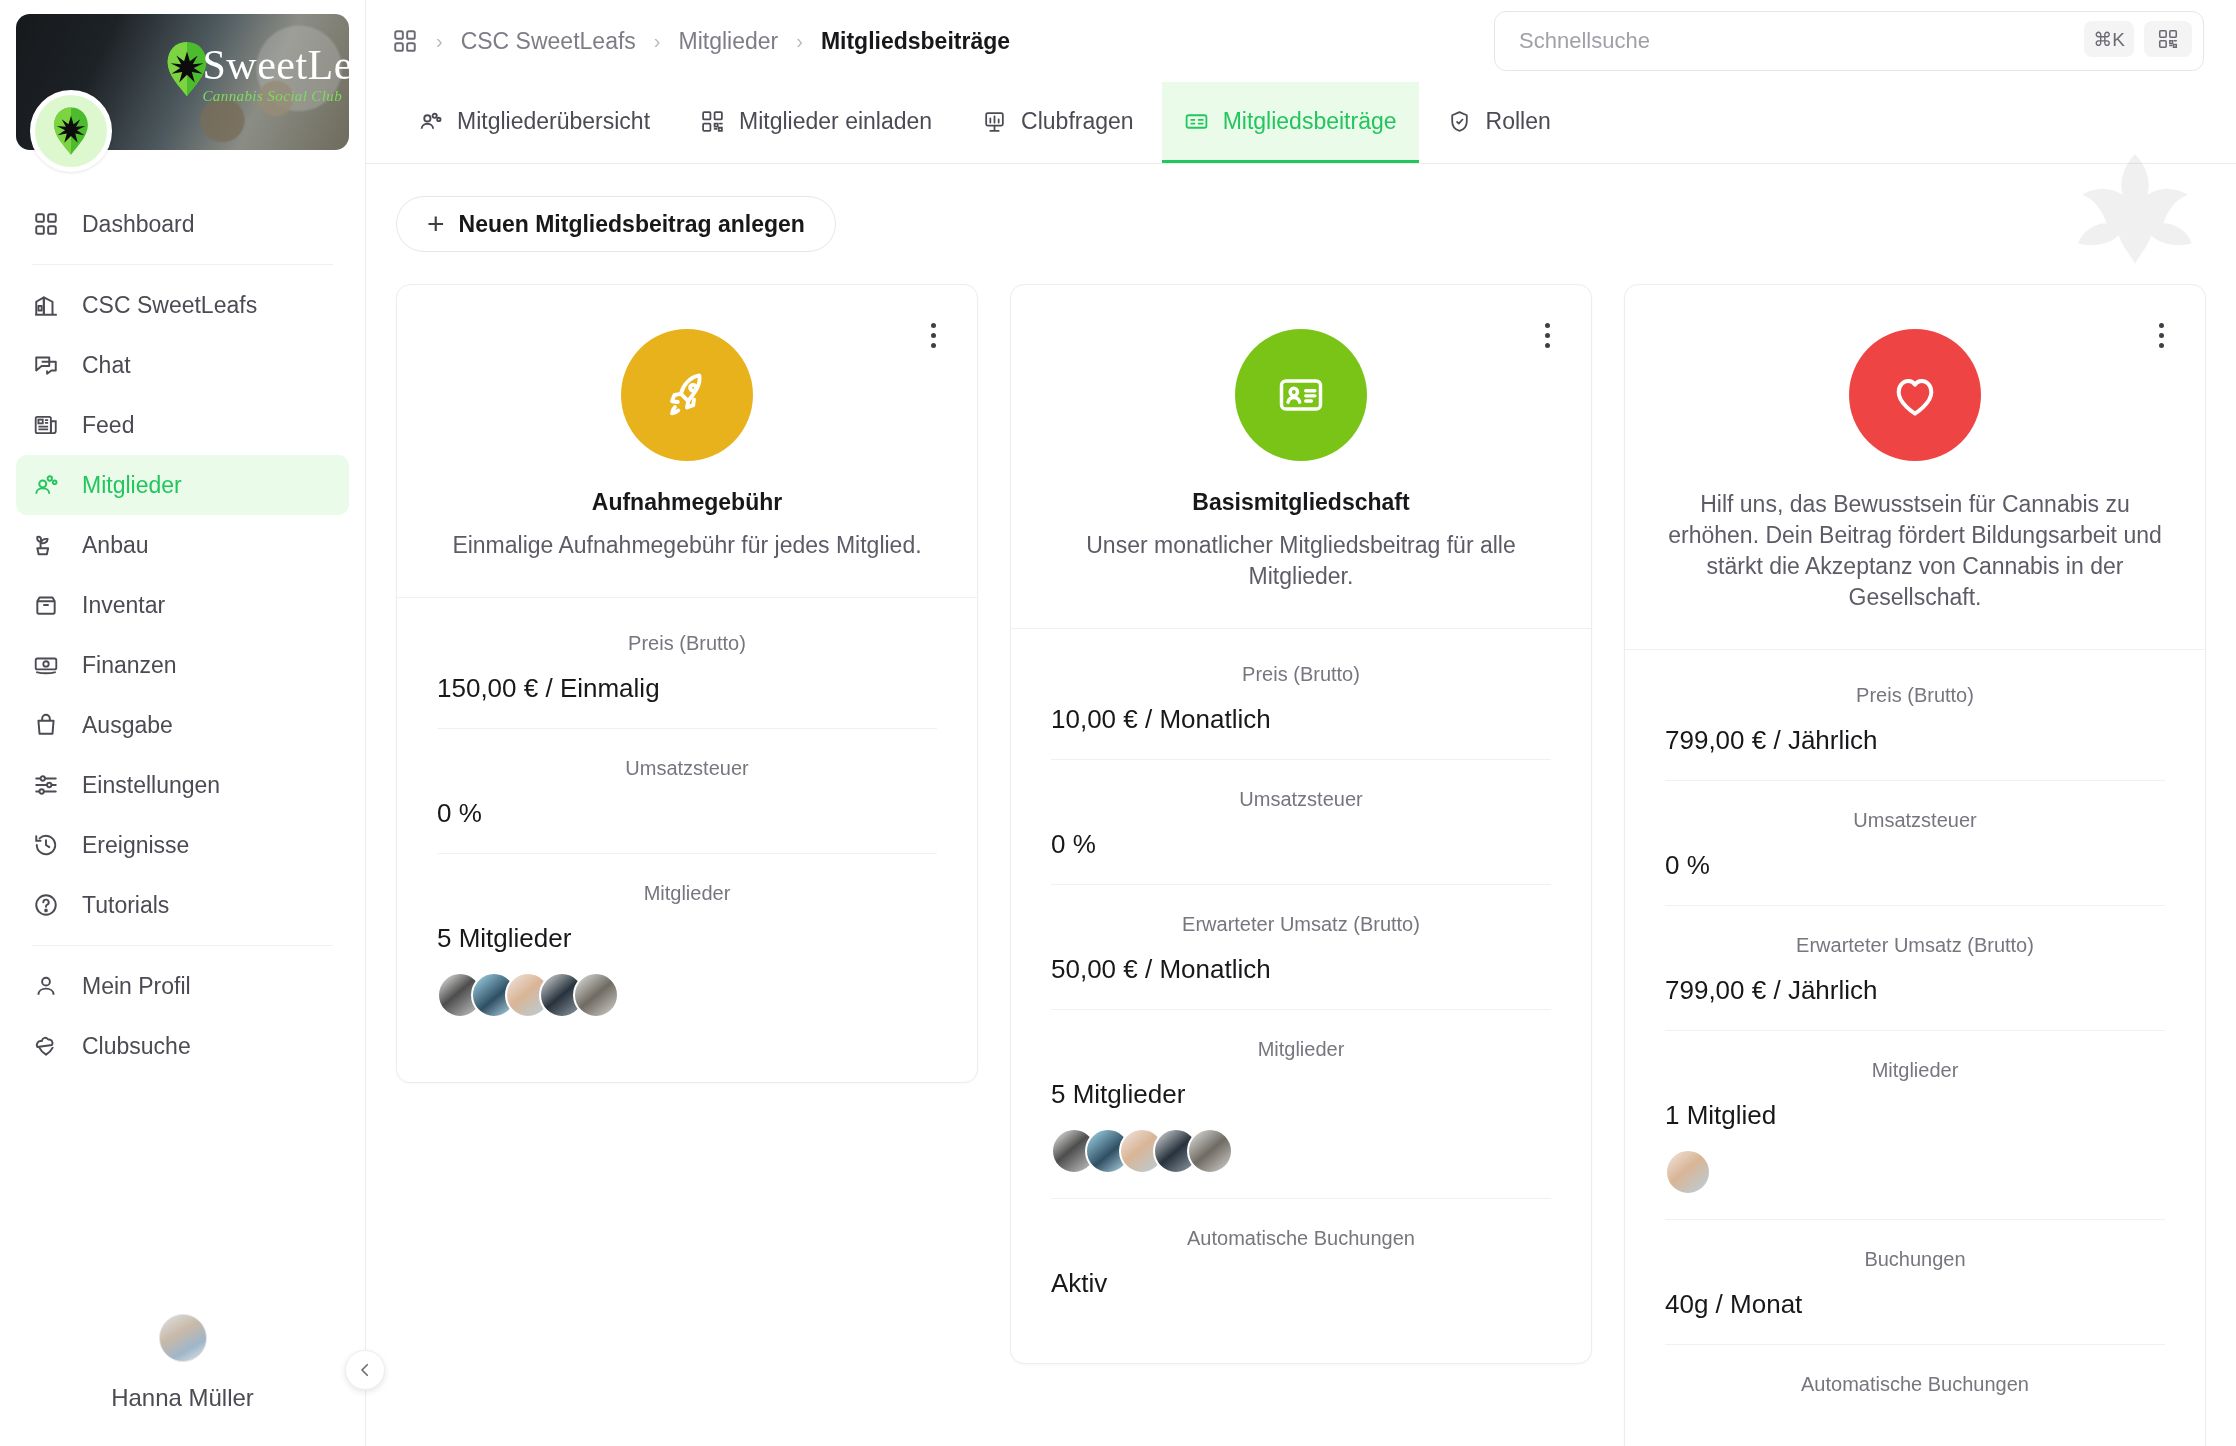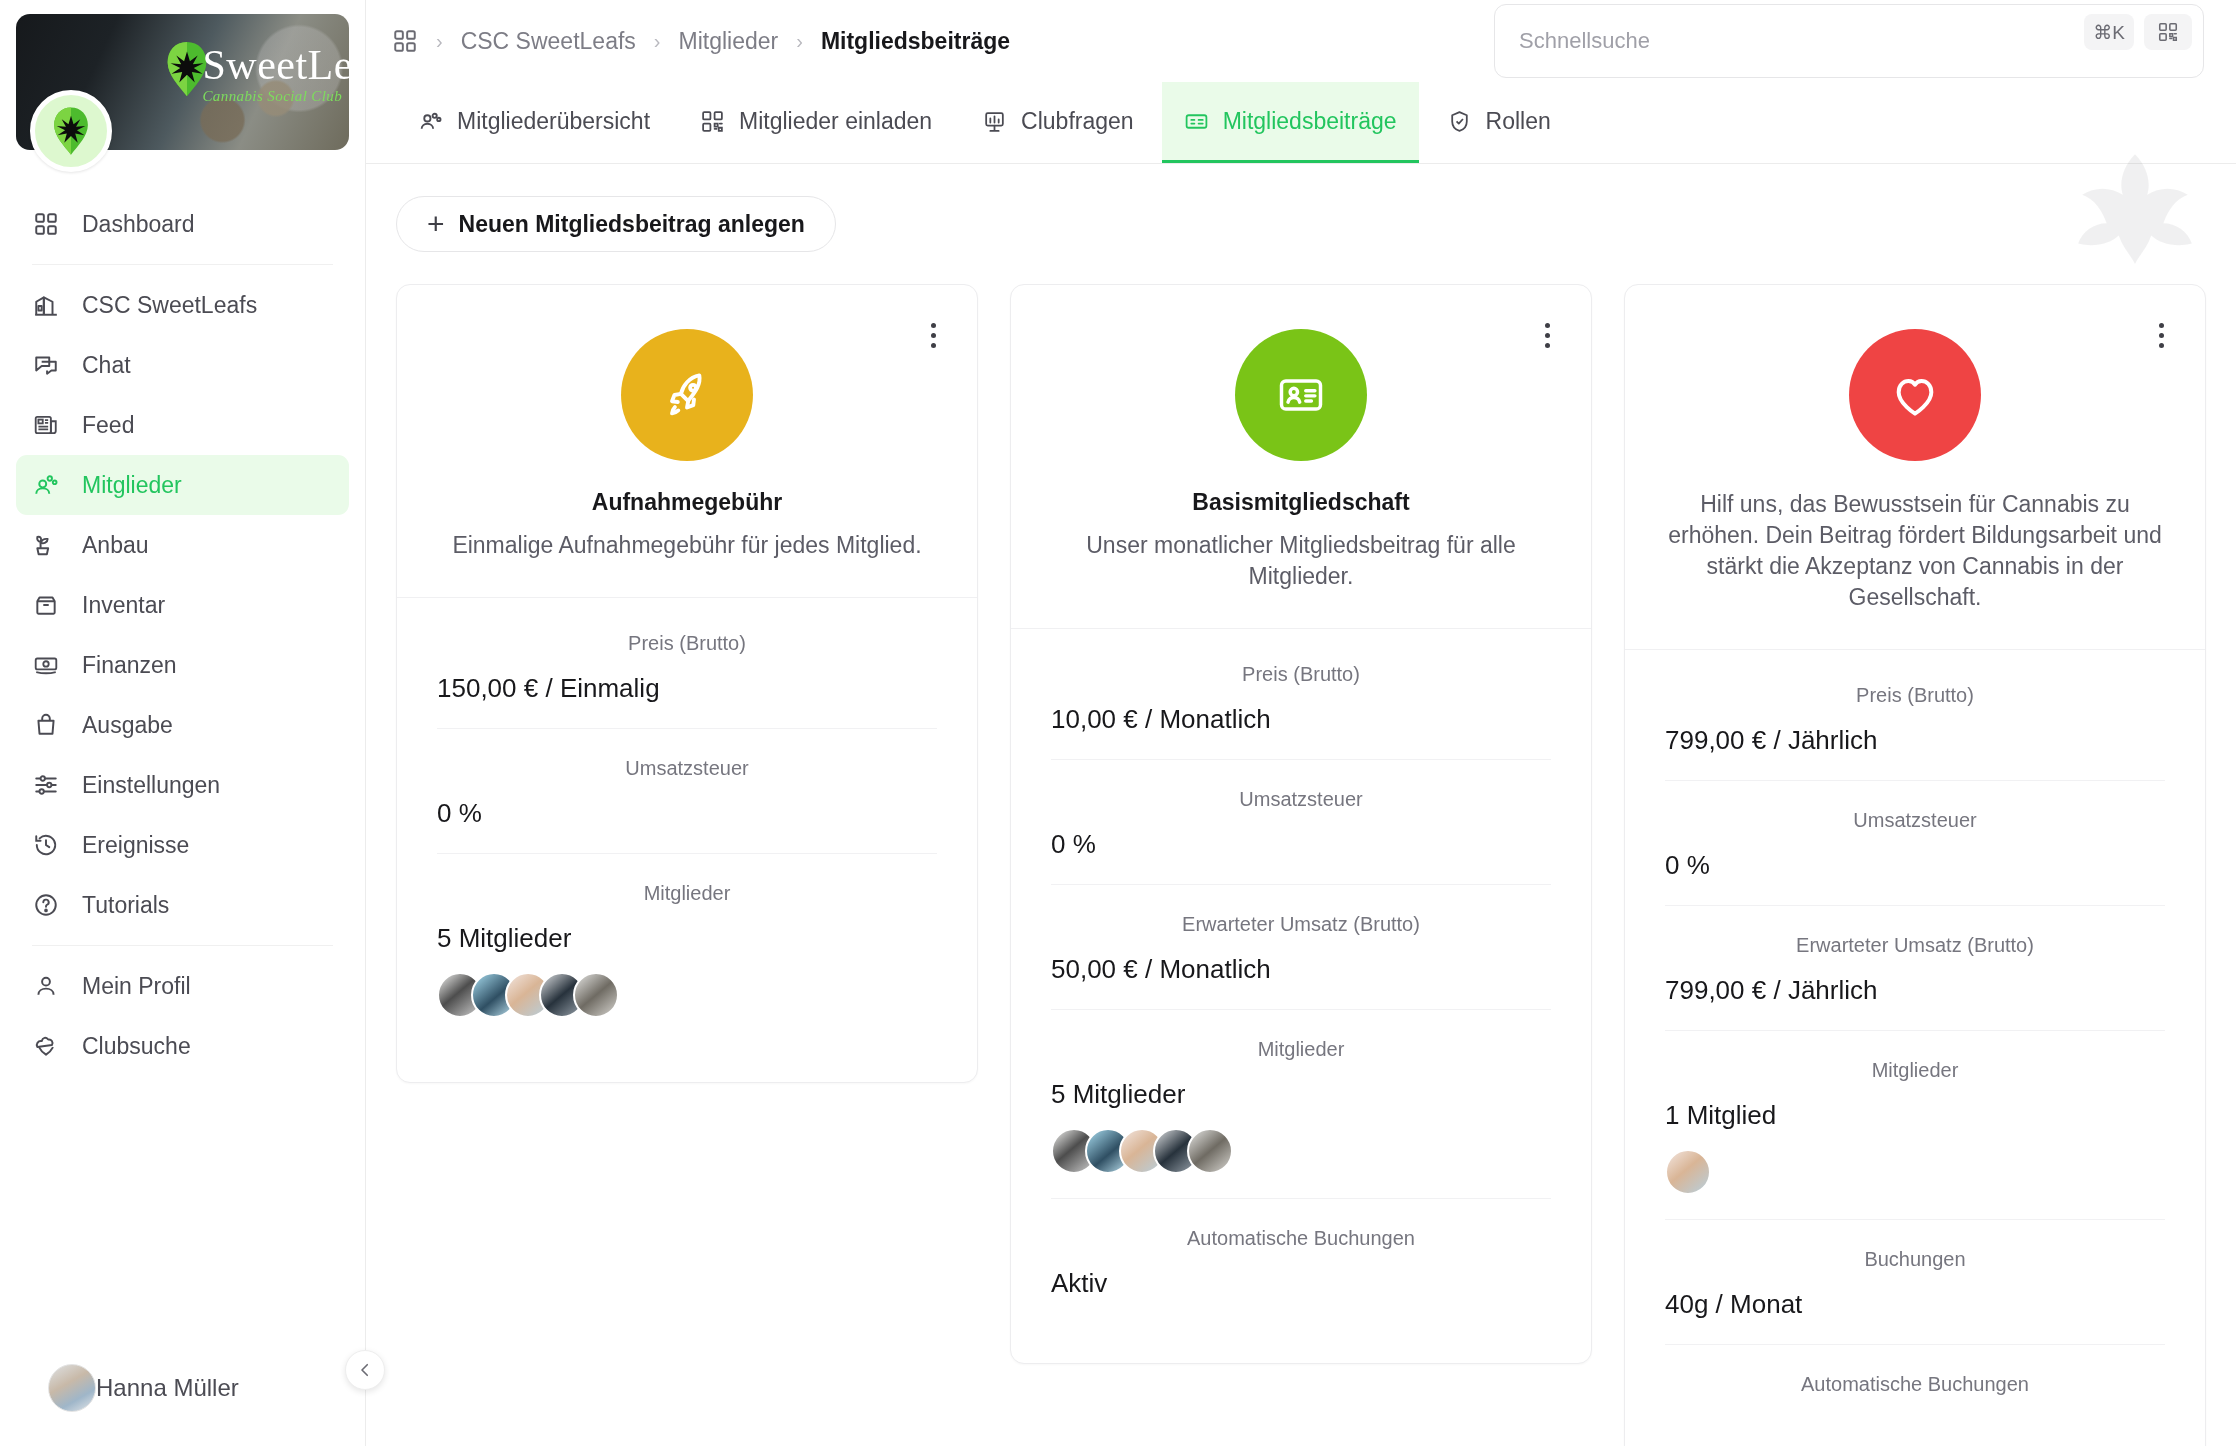--- a/index.html
+++ b/index.html
@@ -55,22 +55,22 @@
     display: flex; align-items: center; gap: 22px;
     height: 60px; padding: 0 16px; border-radius: 11px;
     color: #4b4b53; font-size: 23px; cursor: pointer;
   }
   .nav-item .ico { width: 28px; height: 28px; display:flex; align-items:center; justify-content:center; flex: 0 0 28px; }
   .nav-item.active { background: #eafbe9; color: #22c55e; }
   .nav-item.active .ico svg { stroke: #22c55e; }
   .nav-bottom { margin-top: auto; padding: 0 16px 0 16px; }
 
   .profile-row {
-    display: flex; align-items: center; 
-    padding: 26px 32px 34px 32px; cursor: pointer;
+    display: flex; align-items: center; gap: 22px;
+    padding: 26px 32px 34px 32px; cursor: pointer; flex-direction: column;
   }
   .profile-pic {
     width: 48px; height: 48px; border-radius: 50%; flex: 0 0 48px;
     background: linear-gradient(150deg,#dfe2e4 0%,#c8b9a8 40%,#9fb6c9 70%,#e6e8ea 100%);
     border: 1px solid #e3e3e3;
   }
   .profile-name { font-size: 24px; color: #4b4b53; }
   .collapse-btn {
     position: absolute; right: -20px; bottom: 56px;
     width: 40px; height: 40px; border-radius: 50%;
@@ -86,21 +86,21 @@
     height: 82px; display: flex; align-items: center;
     padding: 0 32px 0 26px; gap: 18px; background: #fff;
   }
   .crumbs { display: flex; align-items: center; gap: 18px; font-size: 23px; }
   .crumb { color: #7d7d86; cursor: pointer; white-space: nowrap; }
   .crumb.current { color: #18181b; font-weight: bold; cursor: default; }
   .crumb-sep { color: #b9b9bf; font-size: 20px; }
 
   .search-wrap { margin-left: auto; position: relative; width: 710px; }
   .search-box {
-    width: 100%; height: 74px; border: 1px solid #e6e6e8; border-radius: 12px;
+    width: 100%; height: 60px; border: 1px solid #e6e6e8; border-radius: 12px;
     background: #fff; font-size: 22px; color: #be185d;
     padding: 0 140px 0 24px; outline: none;
     font-family: "Liberation Sans", sans-serif;
   }
   .search-box::placeholder { color: #a0a0a8; }
   .kbd-group { position: absolute; right: 12px; top: 10px; display: flex; gap: 10px; }
   .kbd {
     height: 36px; min-width: 48px; padding: 0 9px; border-radius: 8px;
     background: #f4f4f5; color: #6b6b73; font-size: 19px;
     display: flex; align-items: center; justify-content: center; cursor: pointer;

